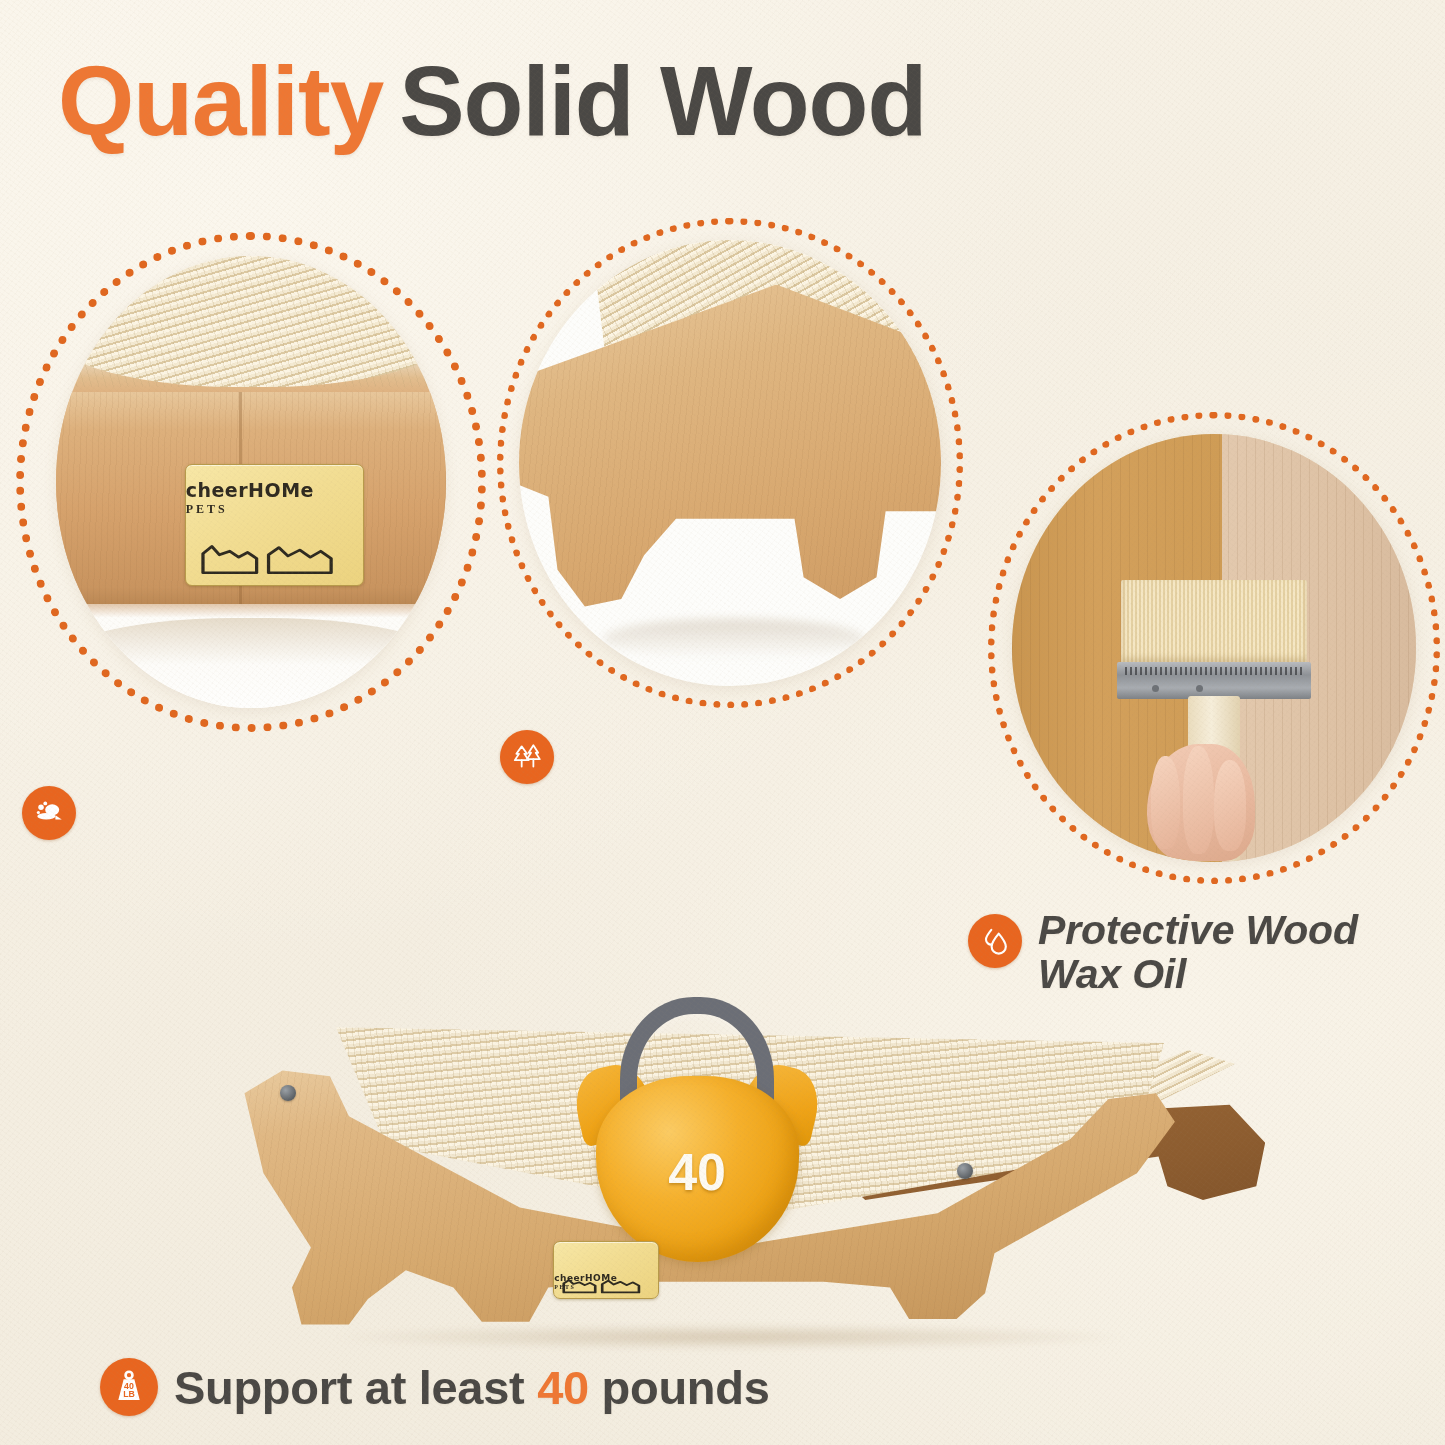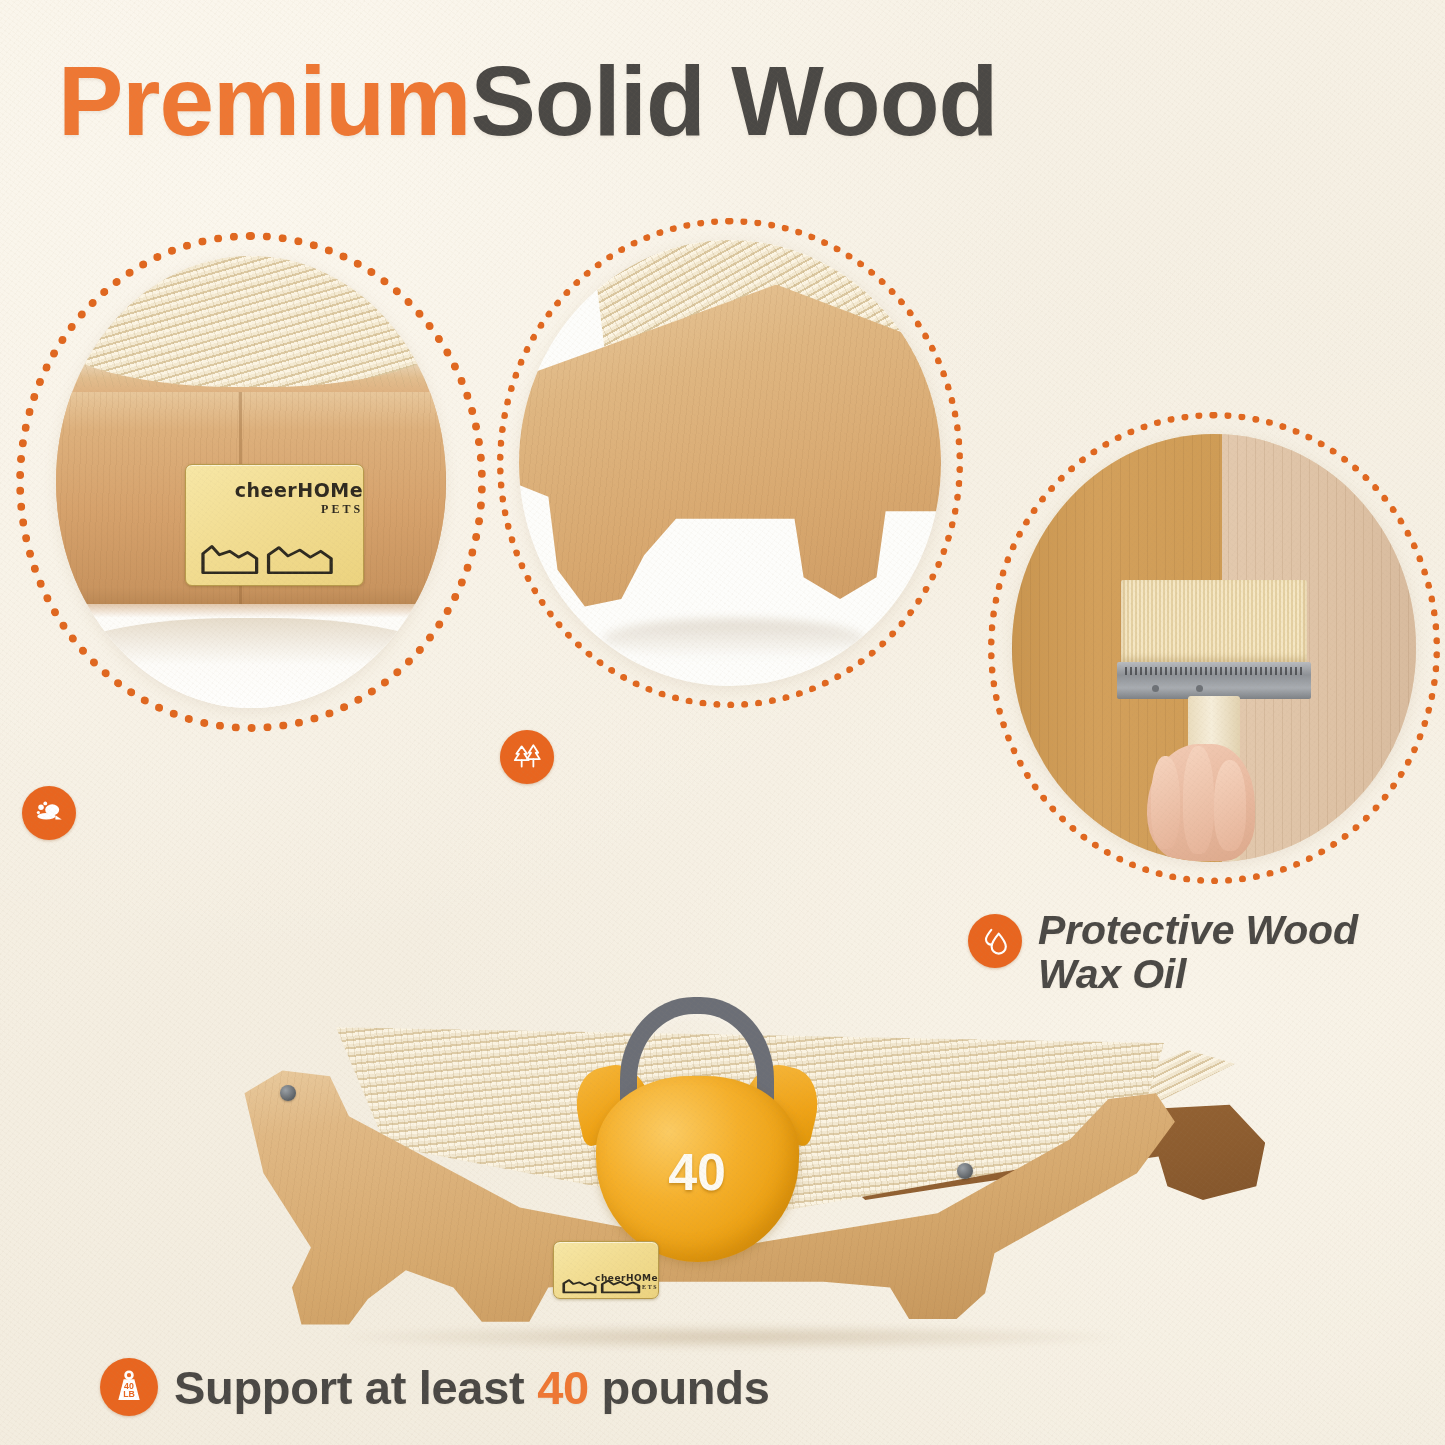--- a/index.html
+++ b/index.html
@@ -30,21 +30,21 @@
 
   
   .title {
     position:absolute; left:58px; top:52px;
     font-size:98px; line-height:1.0;
     font-weight:700; letter-spacing:-1px;
     white-space:nowrap;
     text-shadow:0 2px 3px rgba(120,100,70,.10);
   }
   .title .t-orange { color:#ee7733; }
-  .title .t-dark   { color:#4a4845; }
+  .title .t-dark   { color:#4a4845; margin-left:16px; }
 
   
   .dotframe { position:absolute; border-radius:50%; }
   .dotframe .dots {
     position:absolute; inset:0; border-radius:50%;
     border:7px dotted #e0671f;
   }
   .photo {
     position:absolute; border-radius:50%;
     overflow:hidden;
@@ -101,21 +101,21 @@
     border-radius:46% 46% 0 0;
   }
 
   
   .nameplate{
     position:absolute;
     background:linear-gradient(150deg,#f7e7a6 0%, #f2dd92 45%, #ecd37f 100%);
     border:1.5px solid #b79a4a;
     border-radius:7px;
     box-shadow:0 1px 3px rgba(110,85,30,.35), inset 0 1px 0 rgba(255,255,255,.6);
-    display:flex; flex-direction:column; align-items:flex-end;
+    display:flex; flex-direction:column; align-items:flex-start;
   }
   .np-brand{
     color:#2f2a20; font-weight:700;
     letter-spacing:.5px; white-space:nowrap;
     font-family:"DejaVu Sans", sans-serif;
   }
   .np-sub{
     color:#2f2a20; font-weight:700;
     letter-spacing:3px;
     font-family:Liberation Serif, serif;
@@ -348,21 +348,21 @@
     text-shadow:0 1px 2px rgba(130,110,80,.10);
   }
   .captext .hl{ color:#ee7733; }
 </style>
 </head>
 <body>
 
 <div id="page">
 
   <div class="title">
-    <span class="t-orange">Premium</span><span class="t-dark">Solid Wood</span>
+    <span class="t-orange">Quality</span><span class="t-dark">Solid Wood</span>
   </div>
 
   <div class="dotframe" id="c1">
     <div class="dots"></div>
     <div class="photo" id="p1">
       <div class="ph1-bg"></div>
       <div class="sisal1"></div>
       <div class="woodband1"></div>
       <div class="seam1"></div>
       <div class="floor1"></div>

